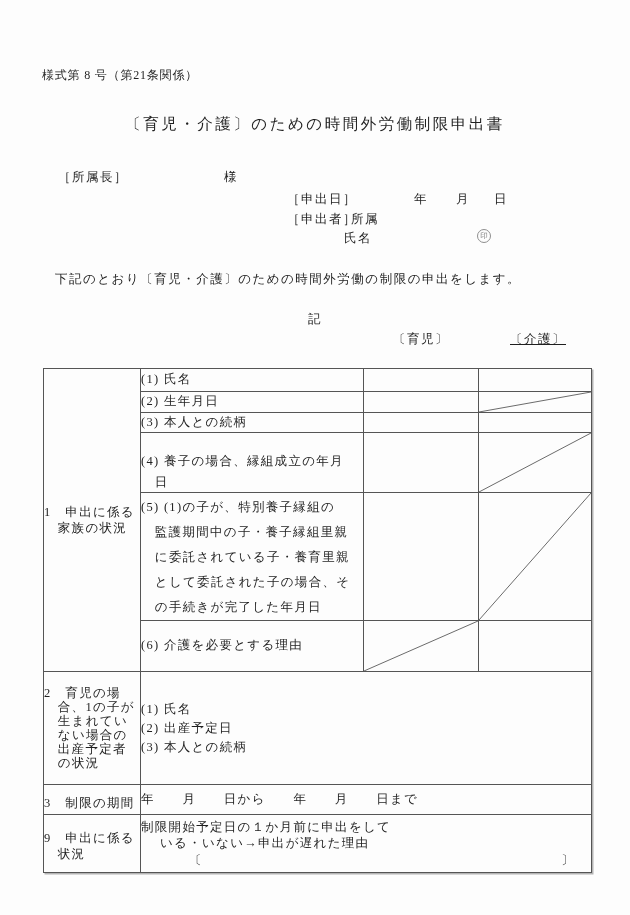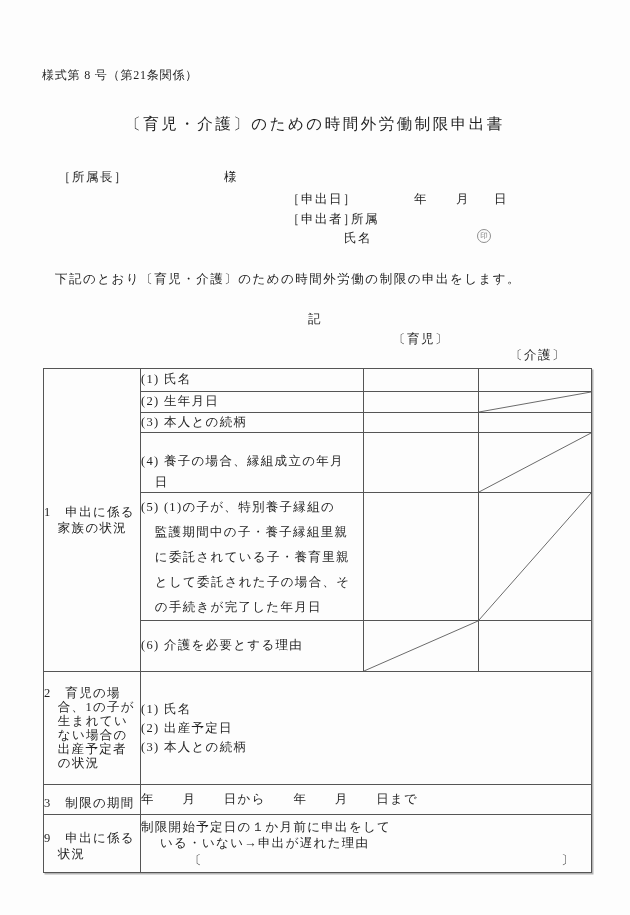--- a/index.html
+++ b/index.html
@@ -65,21 +65,21 @@
 
   <div class="abs fs" style="left:287px;top:212px;">［申出者］</div>
   <div class="abs fs" style="left:351px;top:212px;">所属</div>
   <div class="abs fs" style="left:344px;top:231px;">氏名</div>
   <div class="seal">印</div>
 
   <div class="abs fs statement">下記のとおり〔育児・介護〕のための時間外労働の制限の申出をします。</div>
   <div class="record fs">記</div>
 
   <div class="abs fs" style="left:393px;top:332px;">〔育児〕</div>
-  <div class="abs fs" style="left:510px;top:348px;">〔介護〕</div>
+  <div class="abs fs" style="left:510px;top:332px;text-decoration:underline;">〔介護〕</div>
 
   <table class="main">
     <colgroup>
       <col style="width:97px">
         <col style="width:223px">
         <col style="width:115px">
         <col style="width:113px">
     </colgroup>
     <tbody>
         <tr style="height:23px">

